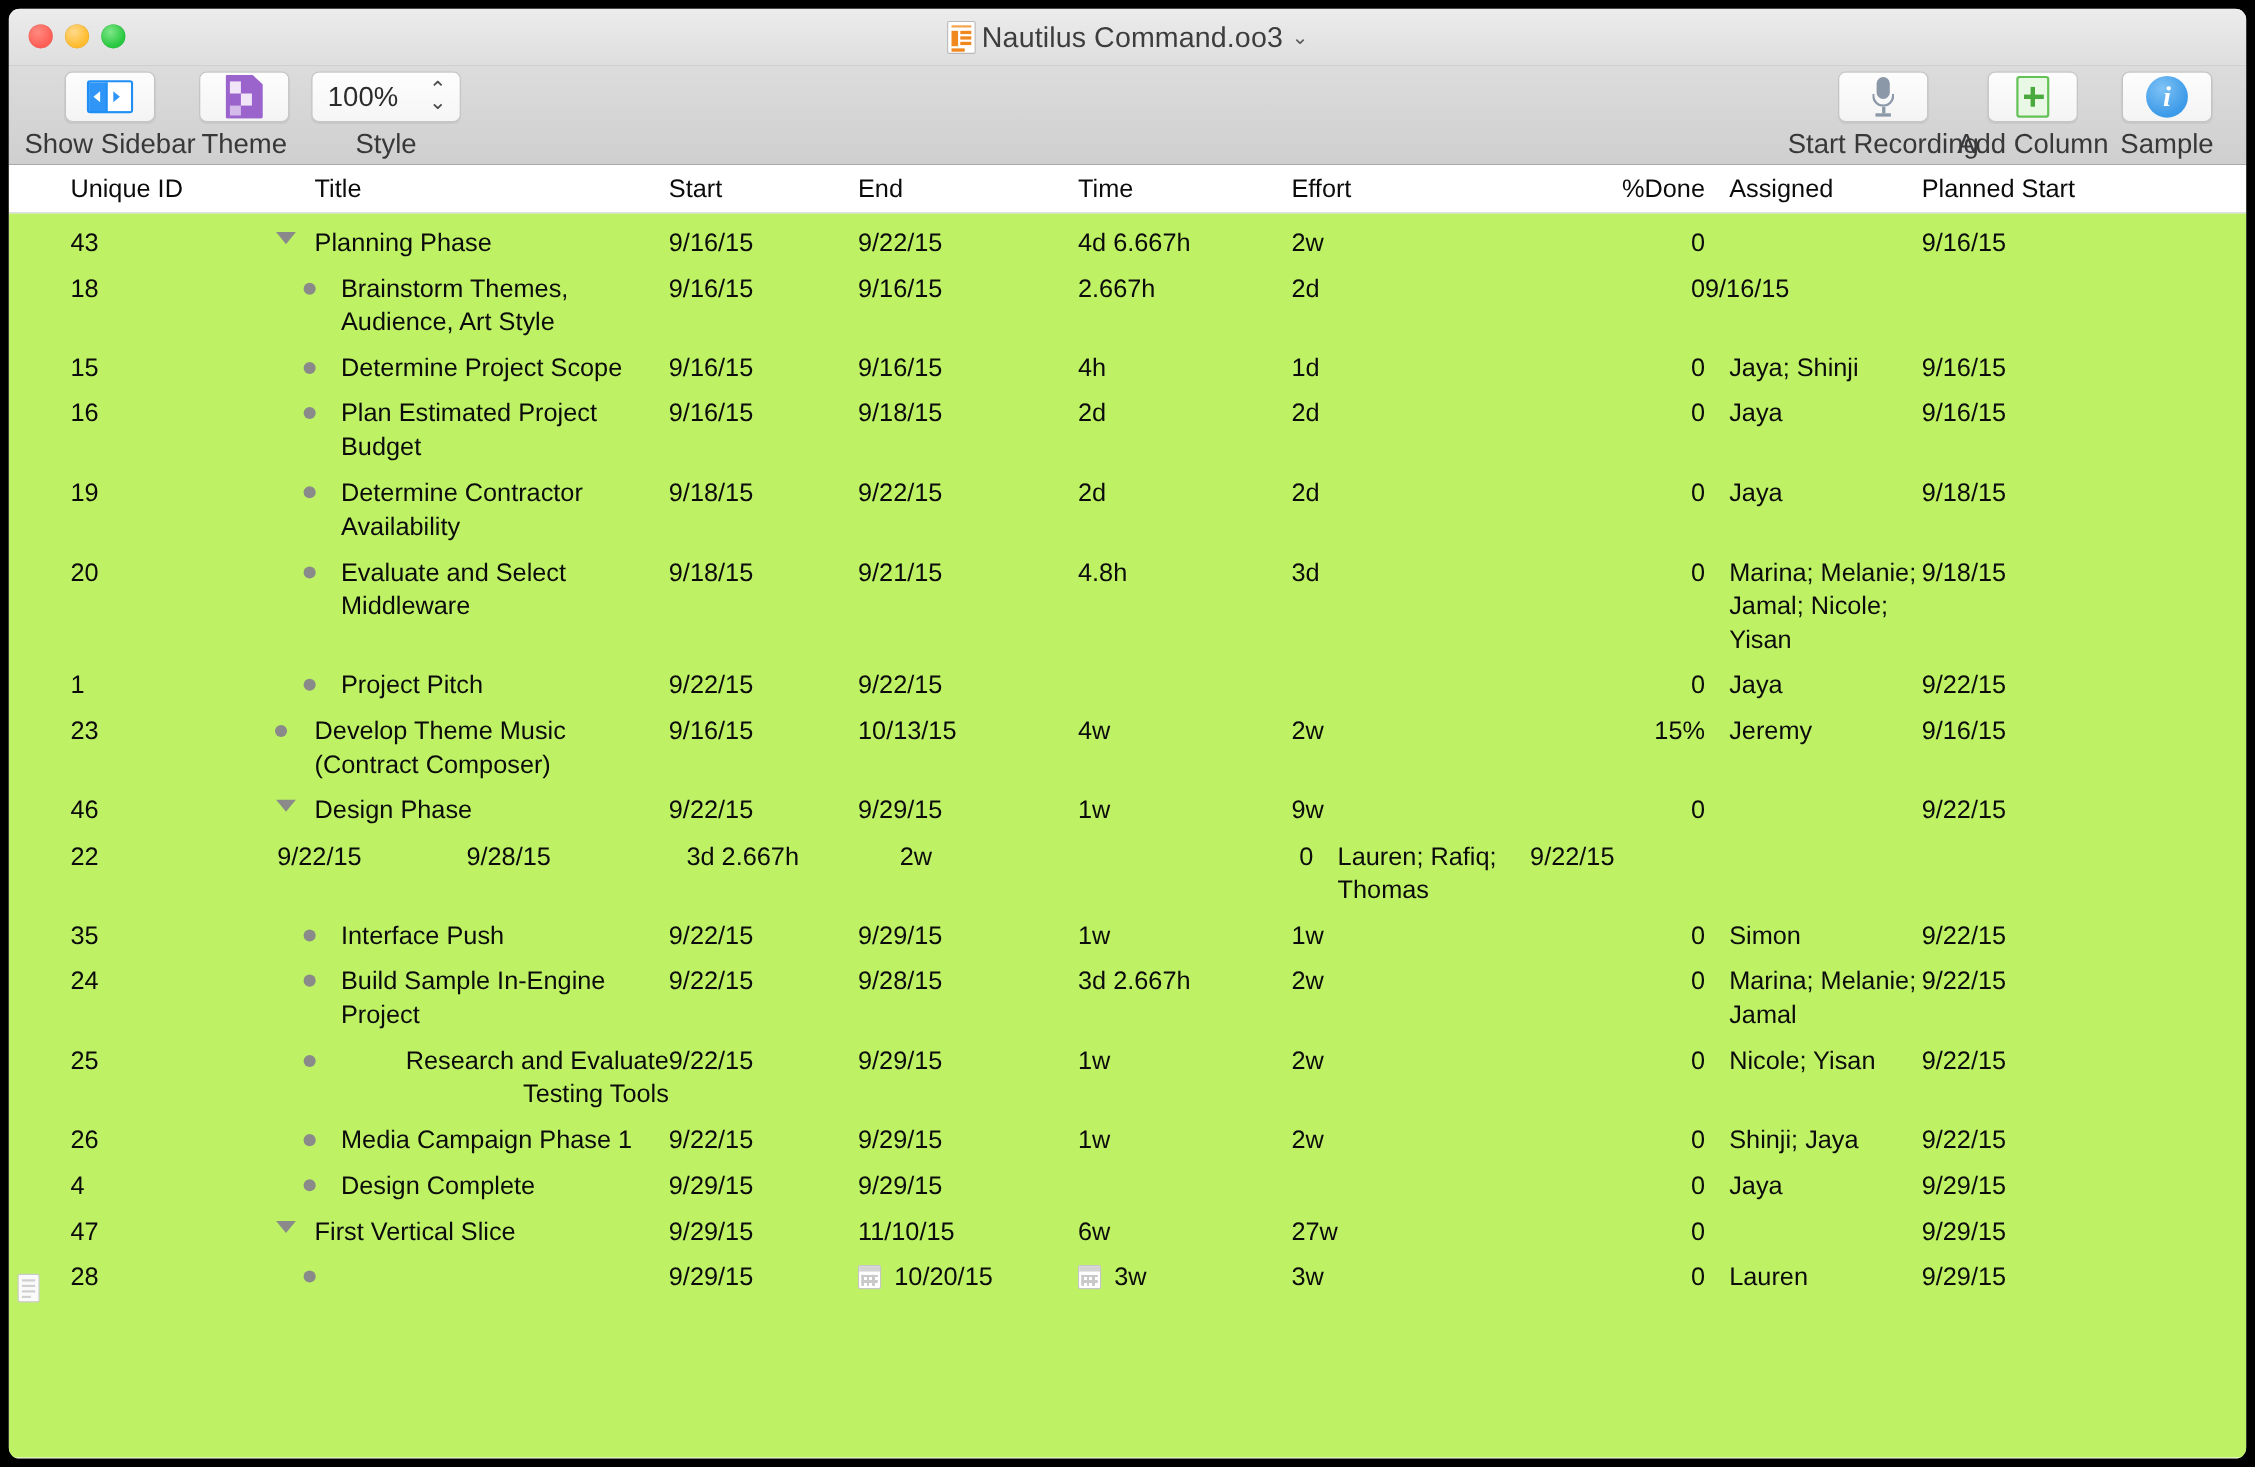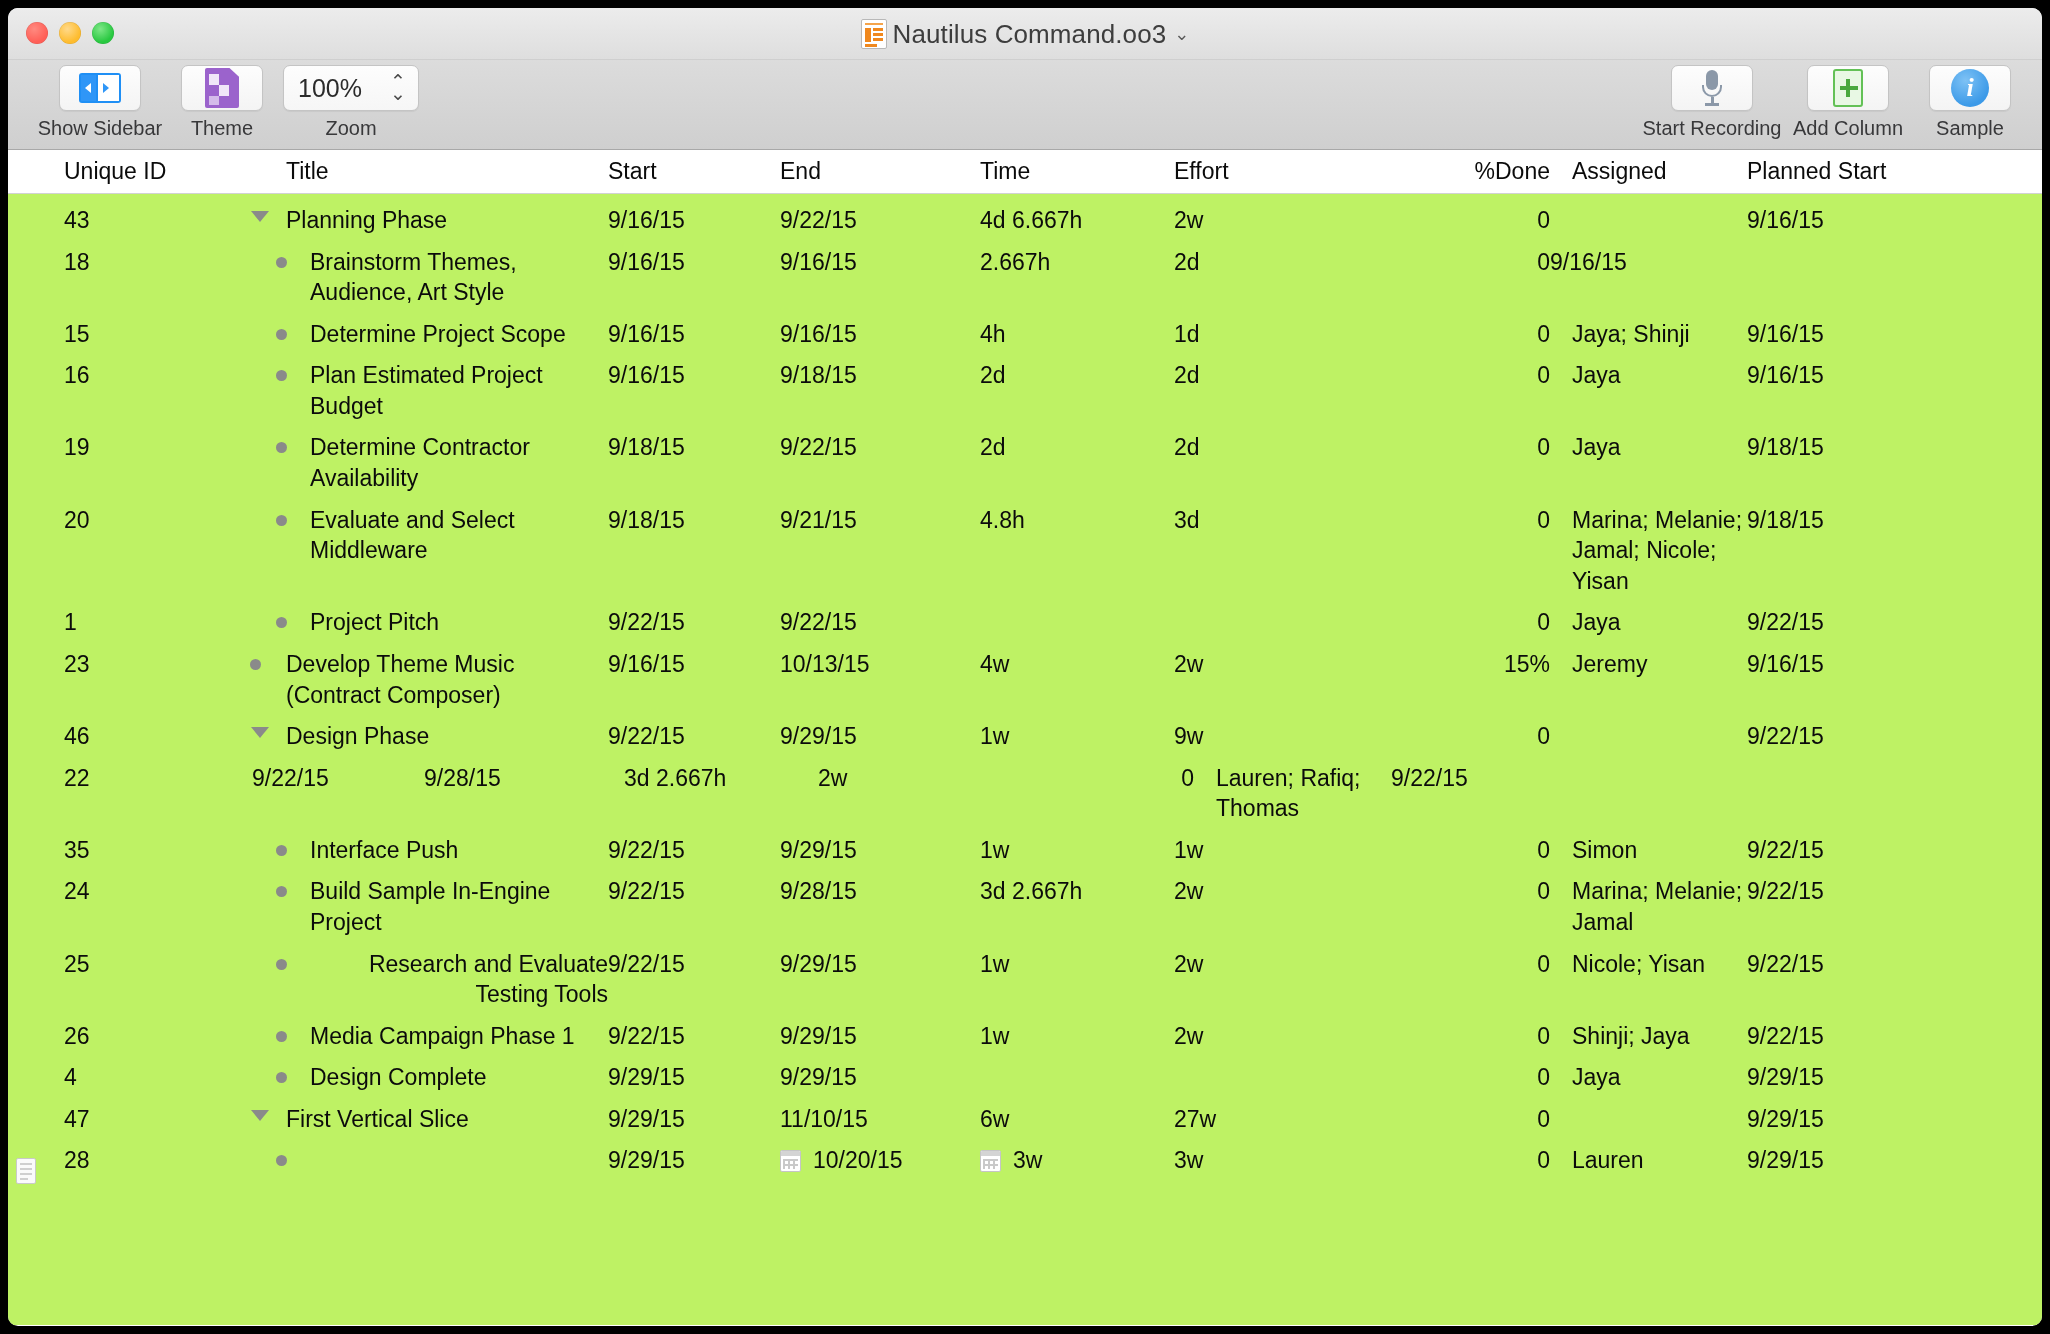--- a/index.html
+++ b/index.html
@@ -82,21 +82,21 @@
   .tb-btn {
     width: 82px; height: 46px;
     background: linear-gradient(to bottom,#fdfdfd,#f4f4f4);
     border: 1px solid #c4c4c4;
     border-radius: 7px;
     display: flex; align-items: center; justify-content: center;
     box-shadow: 0 1px 1px rgba(0,0,0,0.06);
   }
   .tb-label {
     margin-top: 6px;
-    font-size: 20px; color: #38383a; white-space: nowrap;
+    font-size: 25px; color: #38383a; white-space: nowrap;
   }
   
   .ico-sidebar { width: 42px; height: 30px; border: 2px solid #1f8ff5; border-radius: 3px; display:flex; }
   .ico-sidebar .fill { width: 17px; background: #2f96f7; border-right: 2px solid #1f8ff5; position: relative; }
   .ico-sidebar .fill:after {
     content: ""; position: absolute; left: 4px; top: 50%; transform: translateY(-50%);
     width: 0; height: 0; border-top: 5px solid transparent; border-bottom: 5px solid transparent; border-right: 6px solid #fff;
   }
   .ico-sidebar .rest { flex: 1; position: relative; background: #fff; }
   .ico-sidebar .rest:after {
@@ -256,21 +256,21 @@
       </div>
 
       <div class="tb-item zoomitem">
         <div class="zoom-field">
           <span class="zoom-val">100%</span>
           <span class="stepper">
             <span>⌃</span>
             <span>⌄</span>
           </span>
         </div>
-        <div class="tb-label">Zoom</div>
+        <div class="tb-label">Style</div>
       </div>
 
     </div>
 
     <div class="tb-right">
 
       <div class="tb-item">
         <div class="tb-btn">
           <span class="ico-mic">
             <span class="cap"></span>

